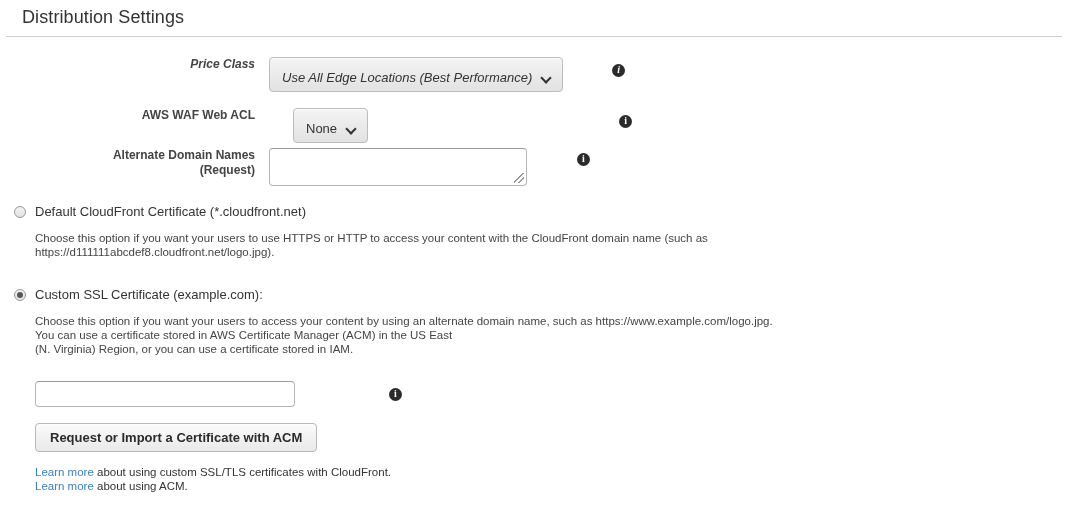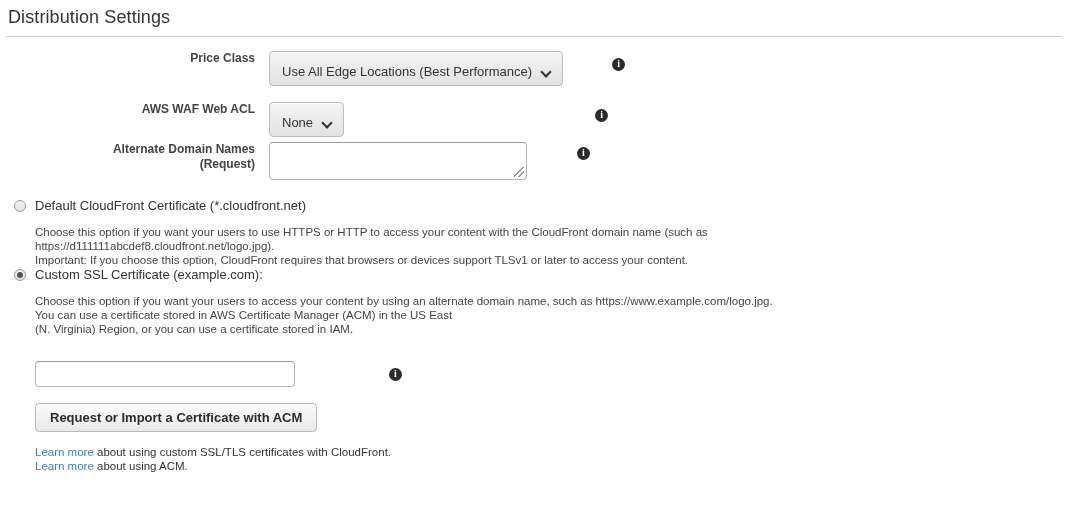--- a/index.html
+++ b/index.html
@@ -11,21 +11,21 @@
     width: 1068px;
     height: 528px;
     font-family: "Liberation Sans", sans-serif;
     color: #333333;
     overflow: hidden;
     position: relative;
   }
 
   
   .page-header {
-    padding: 6px 0 0 8px;
+    padding: 6px 0 0 22px;
   }
   .page-title {
     font-size: 18px;
     font-weight: normal;
     color: #333333;
     line-height: 22px;
     letter-spacing: 0.1px;
   }
   .title-divider {
     margin: 8px 6px 0 6px;
@@ -226,34 +226,34 @@
 </head>
 <body>
 
 <div class="page-header">
   <div class="page-title">Distribution Settings</div>
 </div>
 <div class="title-divider"></div>
 
 <div class="form">
 
-  <div class="row" style="">
+  <div class="row" style="margin-top:6px;font-style:italic;">
     <div class="label-col">Price Class</div>
     <div class="field-col">
       <div class="select">
         <span>Use All Edge Locations (Best Performance)</span>
         <span class="chev"></span>
       </div>
       <div class="info-icon" style="margin-left:49px; margin-top:7px;">
         <span>i</span>
       </div>
     </div>
   </div>
 
-  <div class="row" style="margin-top:16px;">
+  <div class="row" style="margin-top:16px;gap:24px;">
     <div class="label-col">AWS WAF Web ACL</div>
     <div class="field-col">
       <div class="select">
         <span>None</span>
         <span class="chev"></span>
       </div>
       <div class="info-icon" style="margin-left:251px; margin-top:7px;">
         <span>i</span>
       </div>
     </div>
@@ -277,24 +277,23 @@
   <div class="row" style="margin-top:18px;">
     <div class="field-col" style="flex-direction:column;">
 
       <div class="radio-block">
         <div class="radio"></div>
         <div class="radio-label">Default CloudFront Certificate (*.cloudfront.net)</div>
       </div>
       <div class="desc" style="margin:11px 0 0 21px;">
         <div>Choose this option if you want your users to use HTTPS or HTTP to access your content with the CloudFront domain name (such as</div>
         <div>https://d111111abcdef8.cloudfront.net/logo.jpg).</div>
-        <div>Important: If you choose this option, CloudFront requires that browsers or devices support TLSv1 or later to access your content.</div>
-      </div>
-
-      <div class="radio-block" style="">
+      </div>
+
+      <div class="radio-block" style="margin-top:28px;">
         <div class="radio checked"></div>
         <div class="radio-label">Custom SSL Certificate (example.com):</div>
       </div>
       <div class="desc" style="margin:11px 0 0 21px;">
         <div>Choose this option if you want your users to access your content by using an alternate domain name, such as https://www.example.com/logo.jpg.</div>
         <div>You can use a certificate stored in AWS Certificate Manager (ACM) in the US East</div>
         <div>(N. Virginia) Region, or you can use a certificate stored in IAM.</div>
       </div>
 
       <div style="display:flex; align-items:center; margin:25px 0 0 21px;">

